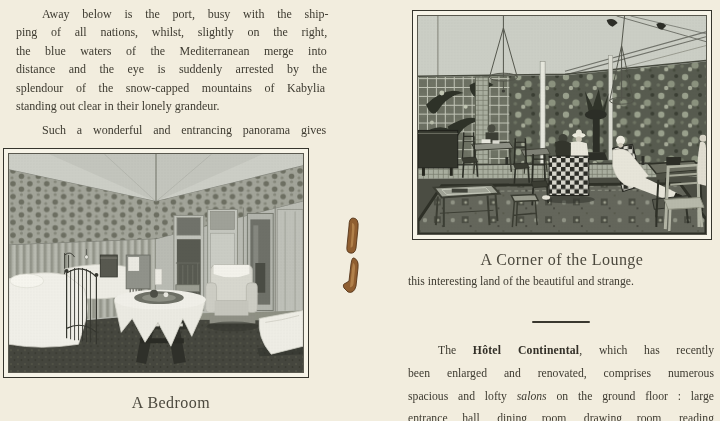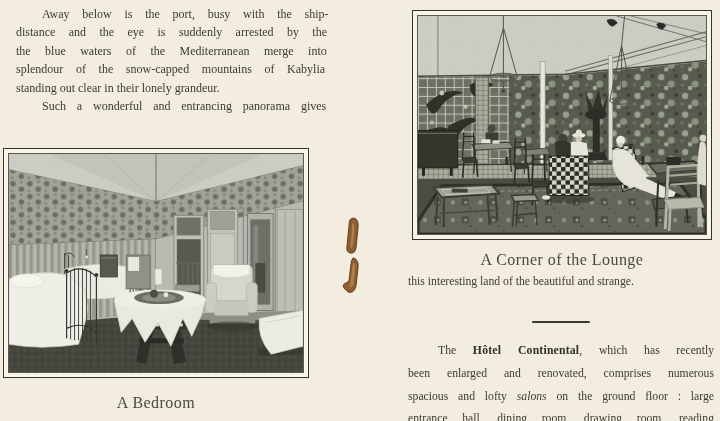--- a/index.html
+++ b/index.html
@@ -5,39 +5,40 @@
   html,body{margin:0;padding:0;background:#e8e3d4;}
   .page{position:relative;width:720px;height:421px;background:#f2edde;overflow:hidden;
         font-family:"Liberation Serif","DejaVu Serif",serif;color:#3e3b31;}
   .tb{position:absolute;}
   .tb-left{left:16px;top:5px;width:330px;font-size:12px;line-height:18.45px;}
   .tb-r1{left:408px;top:270px;width:306px;font-size:11.7px;line-height:23px;}
   .tb-r2{left:408px;top:340px;width:306px;font-size:11.7px;line-height:22.8px;}
   .line{white-space:nowrap;overflow:visible;}
   .ind{padding-left:26px;}
   .ind2{padding-left:30px;}
-  .sp2{}
+  .sp2{margin-top:5px;}
   b{font-weight:bold;color:#322f27;letter-spacing:.2px;}
   i{font-style:italic;}
   .photo{position:absolute;border:1px solid #35342c;background:#f7f4e8;padding:4px;}
   .ph-in{border:1px solid #5a594f;background:#b9bbb1;font-size:0;line-height:0;}
   .cap{position:absolute;text-align:center;font-size:16px;color:#4c493e;letter-spacing:.45px;}
   .divider{position:absolute;left:532px;top:321px;width:58px;height:2px;background:#3a382f;border-radius:1px;}
   .staples{position:absolute;left:340px;top:212px;width:28px;height:88px;}
   svg{display:block;}
 </style>
 </head>
 <body>
 
 <div class="page">
 
   <div class="tb tb-left">
     <div class="line ind"><span class="jl" style="word-spacing: 9.75977px;">Away below is the port, busy with the ship-</span></div>
+    <div class="line"><span class="jl" style="word-spacing: 10.6914px;">ping of all nations, whilst, slightly on the right,</span></div>
+    <div class="line"><span class="jl" style="word-spacing: 11.4397px;">the blue waters of the Mediterranean merge into</span></div>
     <div class="line"><span class="jl" style="word-spacing: 10.3848px;">distance and the eye is suddenly arrested by the</span></div>
-    <div class="line"><span class="jl" style="word-spacing: 11.4397px;">the blue waters of the Mediterranean merge into</span></div>
     <div class="line"><span class="jl" style="word-spacing: 9.63021px; font-family: Liberation Serif, serif;">splendour of the snow-capped mountains of Kabylia</span></div>
     <div class="line"><span>standing out clear in their lonely grandeur.</span></div>
     <div class="line ind sp2"><span class="jl" style="word-spacing: 7.82812px;">Such a wonderful and entrancing panorama gives</span></div>
   </div>
 
   <div class="photo" style="left:3px;top:148px;">
     <div class="ph-in">
       <svg width="294" height="218" viewBox="0 0 296 220" preserveAspectRatio="none">
         <defs>
           <pattern id="b-stripe" width="7" height="12" patternUnits="userSpaceOnUse">
@@ -162,21 +163,21 @@
         <circle cx="146" cy="141" r="4" fill="#4c4d45"></circle>
           <circle cx="158" cy="142" r="2.5" fill="#e8e7df"></circle>
 
         <path d="M250,196 L296,192 L296,202 L252,204 Z" fill="#2e2f29" opacity="0.5"></path>
         <path d="M252,166 L296,158 L296,194 L264,202 Q250,186 252,166 Z" fill="#eeede5" stroke="#d2d1c7" stroke-width="0.8"></path>
         <path d="M258,170 Q274,168 292,163" stroke="#cfcec4" stroke-width="0.8" fill="none"></path>
         <rect width="296" height="220" fill="url(#b-ht)"></rect>
       </svg>
     </div>
   </div>
-  <div class="cap" style="left:3px;top:394px;width:306px;">A Bedroom</div>
+  <div class="cap" style="left:18px;top:394px;width:306px;">A Bedroom</div>
 
   <div class="photo" style="left:412px;top:10px;">
     <div class="ph-in">
       <svg width="288" height="218" viewBox="0 0 290 221" preserveAspectRatio="none">
         <defs>
           <pattern id="l-floral" width="24" height="19" patternUnits="userSpaceOnUse">
             <rect width="24" height="19" fill="#575b4f"></rect>
               <circle cx="5" cy="5" r="3.2" fill="#99a08c"></circle>
               <circle cx="15" cy="12" r="3.6" fill="#8b927e"></circle>
               <circle cx="20" cy="4" r="2" fill="#3a3e33"></circle>

